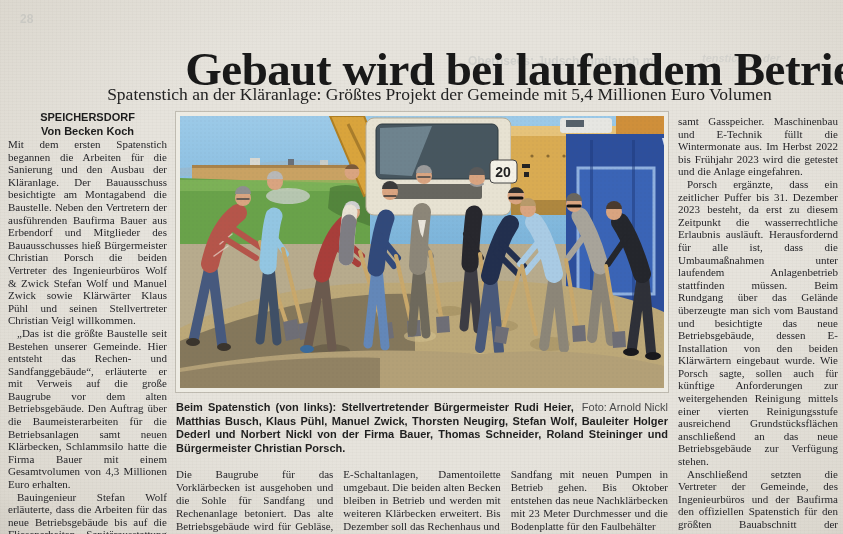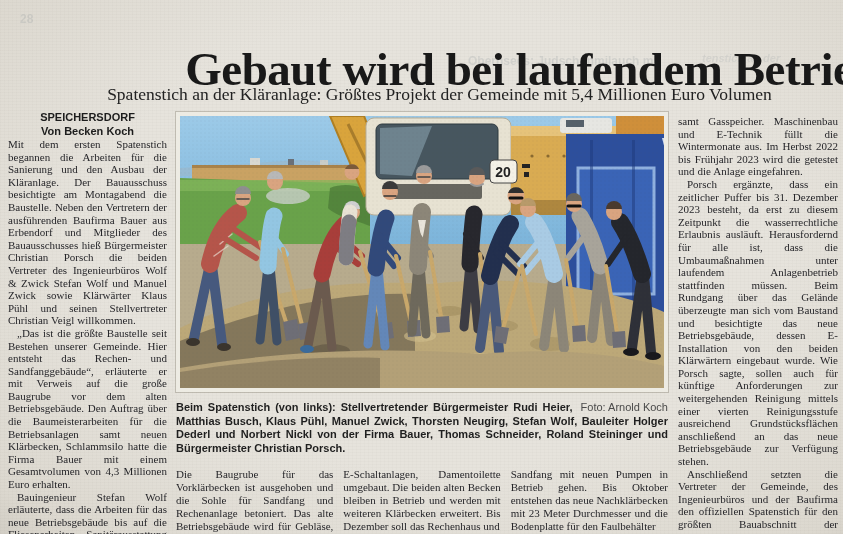--- a/index.html
+++ b/index.html
@@ -257,21 +257,21 @@
         </g>
       </g>
 
       <path d="M0,252 C90,236 200,230 300,238 C390,230 450,242 484,250 L484,272 L0,272 Z" fill="#b3a077"></path>
       <path d="M0,256 C60,246 130,240 200,242 L200,272 L0,272 Z" fill="#6f6450" opacity="0.5"></path>
 
       <rect x="0" y="0" width="484" height="272" fill="url(#dots)"></rect>
     </svg>
 
     <div class="caption">
-      <span class="credit">Foto: Arnold Koch</span>
+      <span class="credit">Foto: Arnold Nickl</span>
       <span>Beim Spatenstich (von links): Stellvertretender Bürgermeister Rudi Heier, Matthias Busch, Klaus Pühl, Manuel Zwick, Thorsten Neugirg, Stefan Wolf, Bauleiter Holger Dederl und Norbert Nickl von der Firma Bauer, Thomas Schneider, Roland Steininger und Bürgermeister Christian Porsch.</span>
     </div>
 
     <div class="bottom-cols" lang="de">
       <div class="bcol">Die Baugrube für das Vorklärbecken ist ausgehoben und die Sohle für Sandfang und Rechenanlage betoniert. Das alte Betriebsgebäude wird für Gebläse, Werkstatt,</div>
       <div class="bcol">E-Schaltanlagen, Damentoilette umgebaut. Die beiden alten Becken bleiben in Betrieb und werden mit weiteren Klärbecken erweitert. Bis Dezember soll das Rechenhaus und</div>
       <div class="bcol">Sandfang mit neuen Pumpen in Betrieb gehen. Bis Oktober entstehen das neue Nachklärbecken mit 23 Meter Durchmesser und die Bodenplatte für den Faulbehälter</div>
     </div>
   </div>
 

